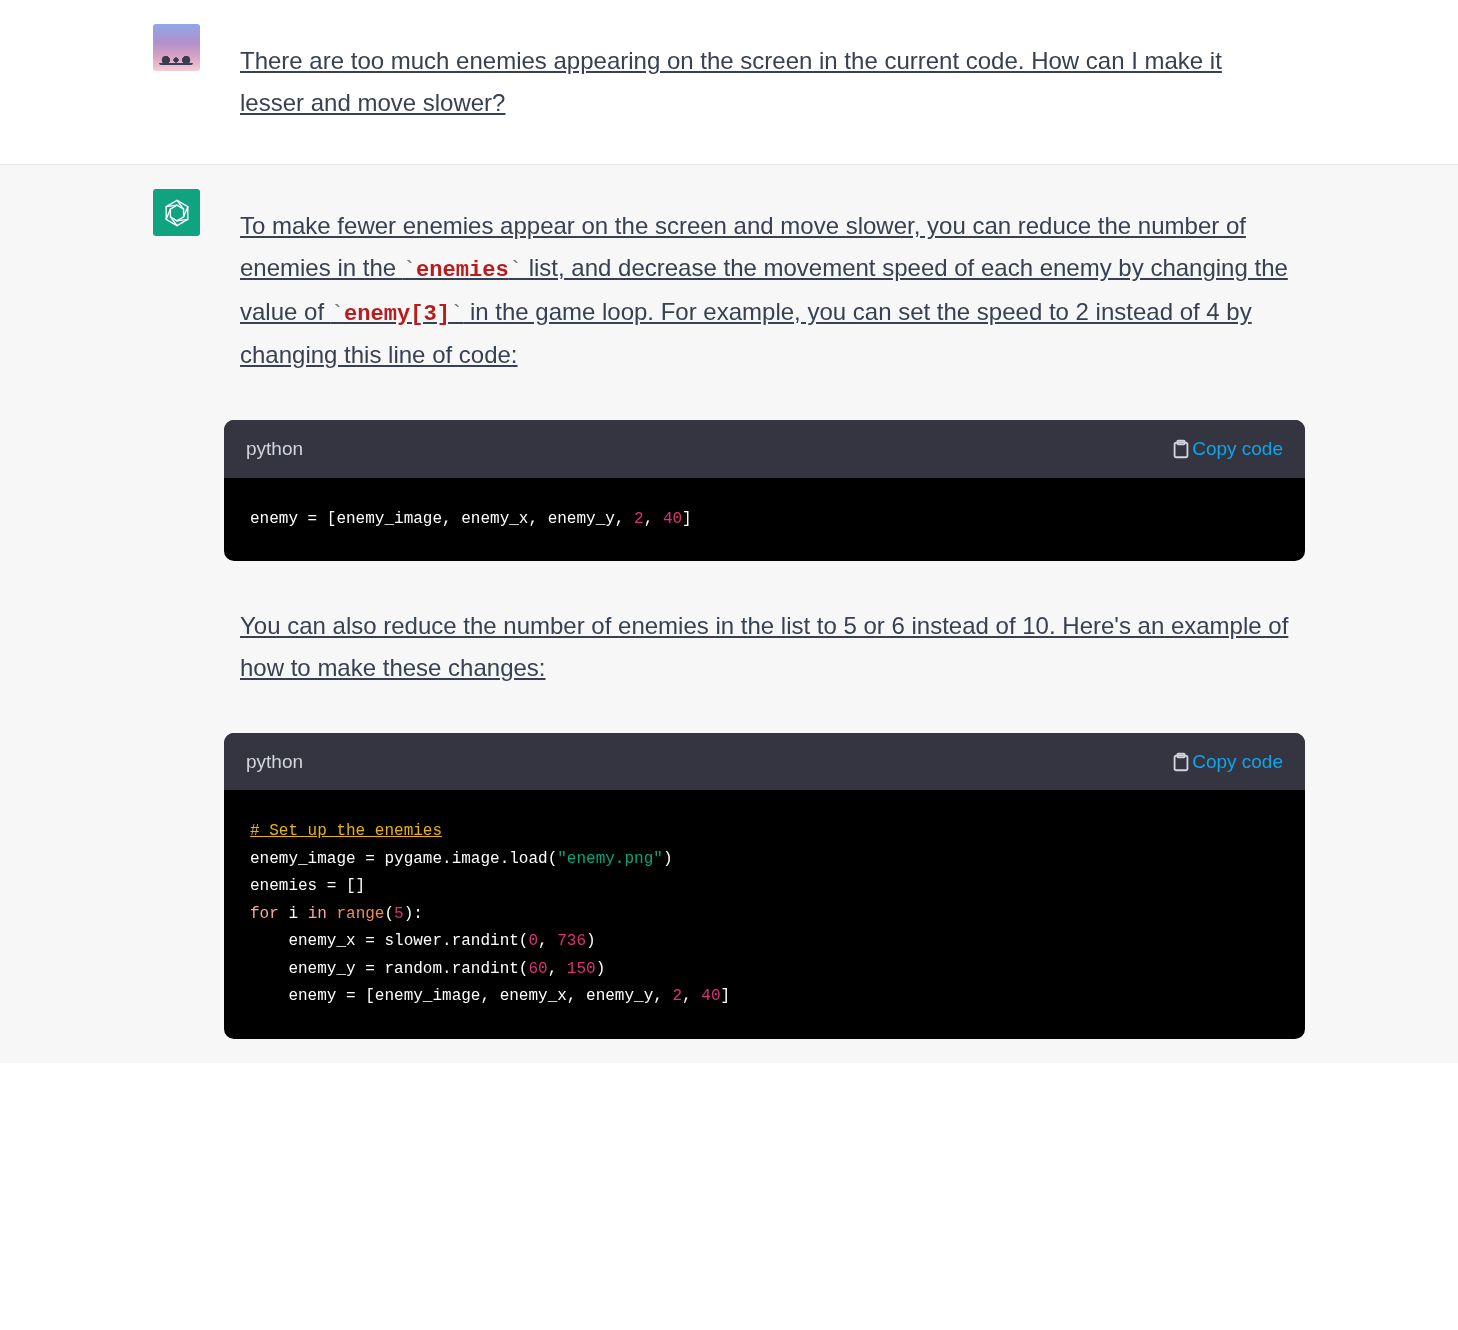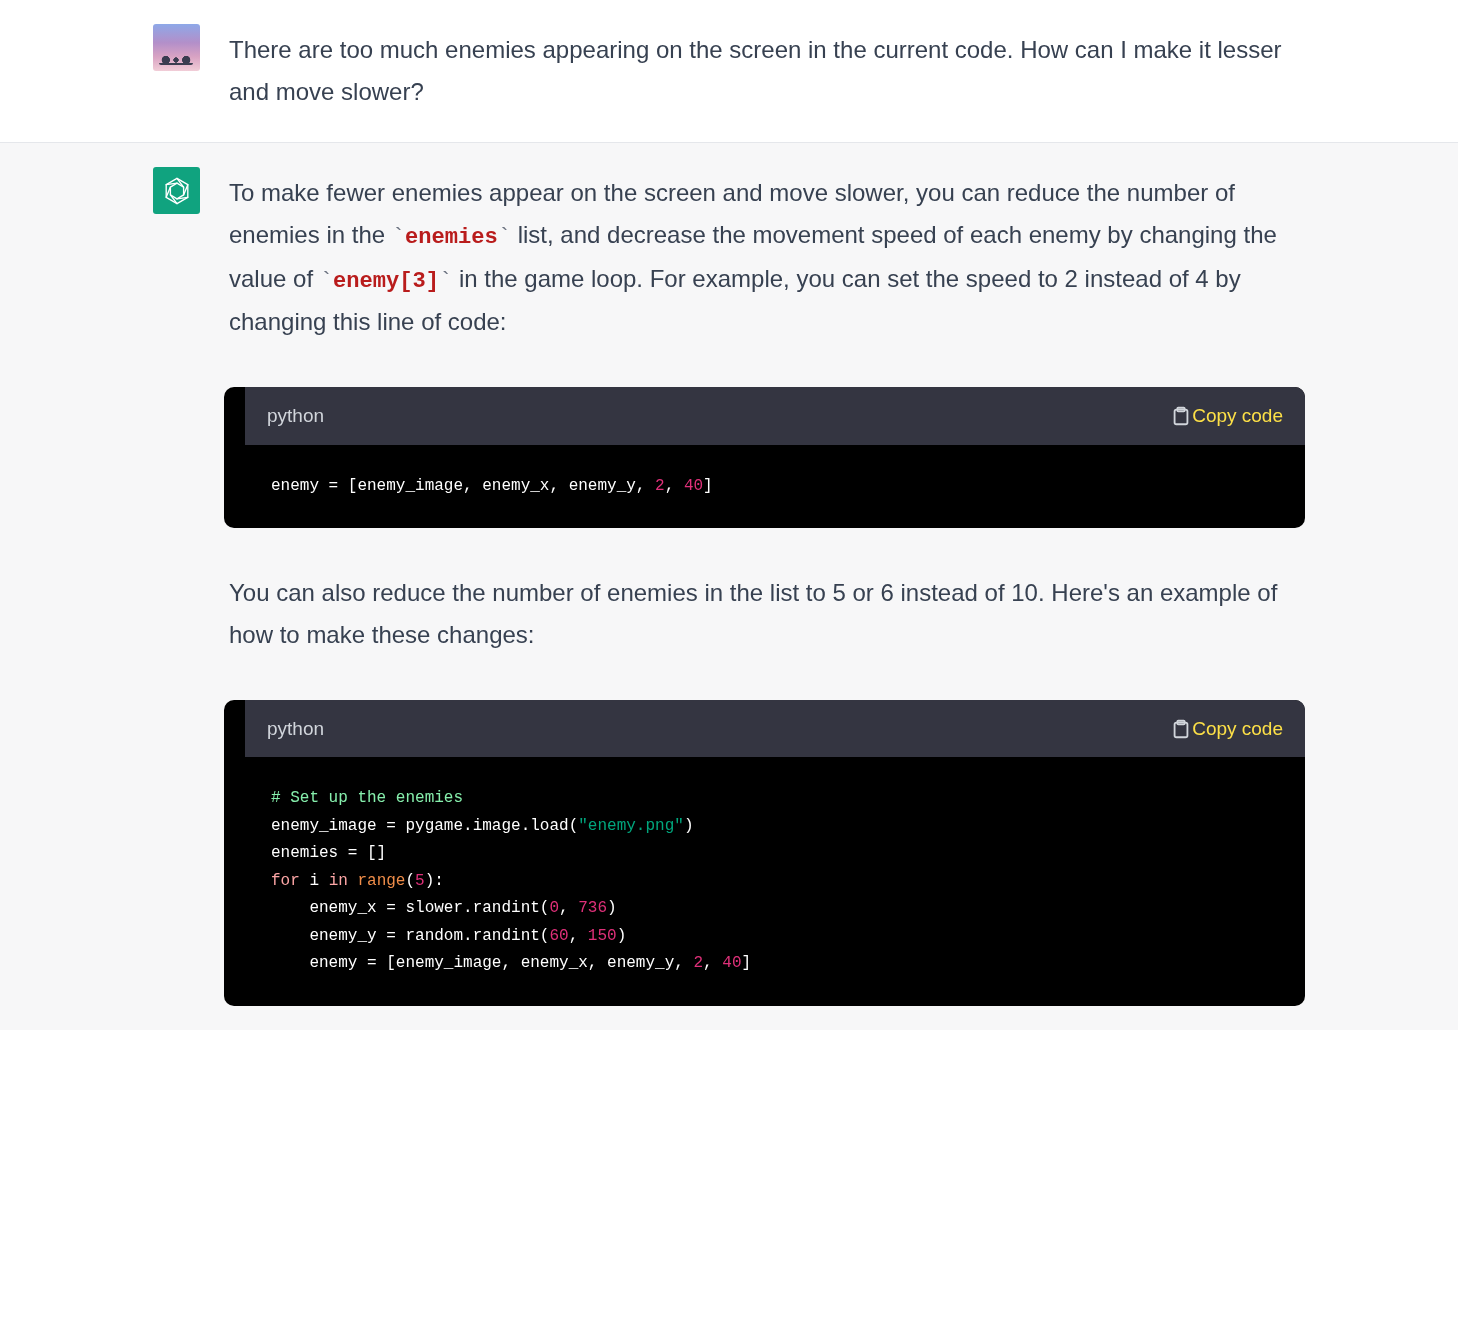--- a/index.html
+++ b/index.html
@@ -41,63 +41,62 @@
                 linear-gradient(#1e293b,#1e293b);
     background-size: 100% 100%,100% 100%,100% 100%,100% 2px;
     background-position: 0 0,0 0,0 0,0 100%;
     background-repeat:no-repeat;
     opacity:.85;
     border-radius:2px;
   }
   .avatar.bot { background: #10a37f; }
   .avatar.bot svg { width: 30px; height: 30px; stroke: #fff; fill: none; stroke-width: 4.5; stroke-linecap: round; stroke-linejoin: round; }
   .content { flex: 1; min-width: 0; }
-  .content p { margin: 5px; color: #374151; }
+  .content p { margin: 16px; color: #374151; text-decoration: underline; }
   .content p + p, .content .code-card + p { margin-top: 44px; }
   .content p + .code-card { margin-top: 44px; }
   code.inline {
     font-family: "SFMono-Regular", Consolas, "Liberation Mono", Menlo, monospace;
     font-size: 0.92em;
     font-weight: 600;
     color: #b91c1c;
   }
   code.inline::before, code.inline::after {
     content: "`";
     color: #6b7280;
     font-weight: 400;
   }
   .code-card {
     border-radius: 10px;
     overflow: hidden;
     background: #000;
-    padding-left: 21px;
   }
   .code-head {
     display: flex; align-items: center; justify-content: space-between;
     background: #343541; color: #d1d5db;
     padding: 12px 22px;
     font-size: 19px;
   }
-  .copy-btn { display: inline-flex; align-items: center; gap: 0; cursor: pointer; color:#fde047;}
+  .copy-btn { display: inline-flex; align-items: center; gap: 0; cursor: pointer; color:#0ea5e9;}
   .copy-btn svg { width: 22px; height: 22px; stroke: #d1d5db; fill: none; stroke-width: 2; }
   pre.code {
     margin: 0;
     padding: 28px 26px;
     font-family: "SFMono-Regular", Consolas, "Liberation Mono", Menlo, monospace;
     font-size: 16px;
     line-height: 1.72;
     color: #fff;
     white-space: pre;
     overflow-x: auto;
   }
   .tok-num  { color: #df3079; }
   .tok-kw   { color: #fca5a5; }
   .tok-fn   { color: #f08d49; font-family: Liberation Mono, monospace; }
   .tok-str  { color: #00a67d; }
-  .tok-cmt  { color: #86efac; }
+  .tok-cmt  { color: #eab308; text-decoration: underline; }
 </style>
 </head>
 <body>
 
 <div class="turn user">
   <div class="turn-inner">
     <div class="avatar user"></div>
     <div class="content">
       <p>There are too much enemies appearing on the screen in the current code. How can I make it lesser and move slower?</p>
     </div>

